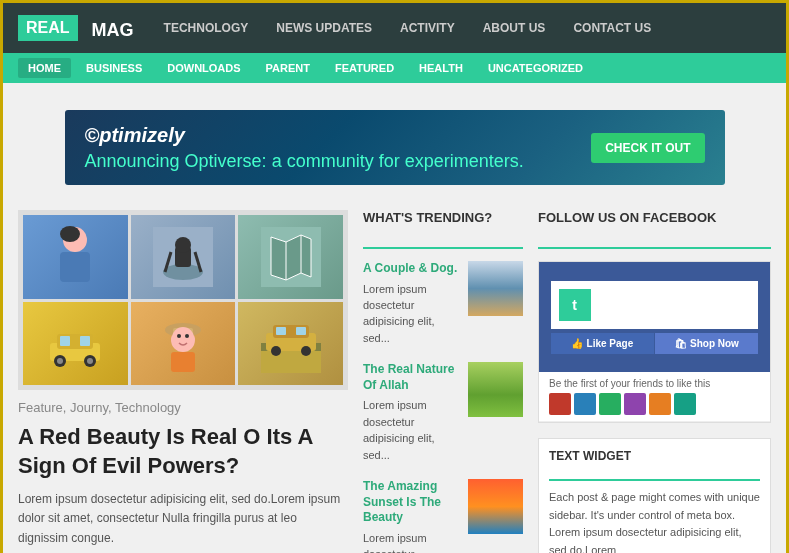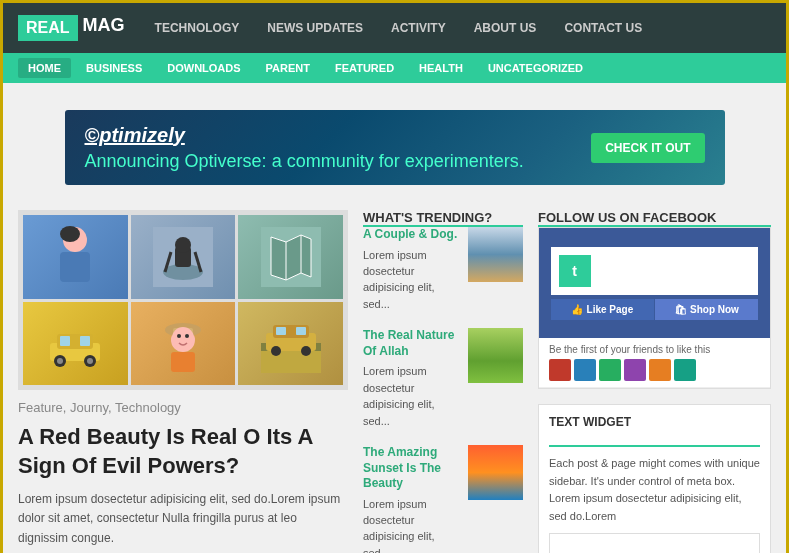--- a/index.html
+++ b/index.html
@@ -1,33 +1,33 @@
 <!DOCTYPE html>
 <html><head>
   <meta charset="utf-8">
   <style>
     * { margin: 0; padding: 0; box-sizing: border-box; }
     body { font-family: Arial, sans-serif; font-size: 13px; background: #f0f0f0; width: 789px; min-height: 553px; border: 3px solid #c8a800; }
 
     
     .top-nav { background: #2c3e3e; display: flex; align-items: center; padding: 0 15px; height: 50px; }
-    .logo { display: flex; align-items: flex-start; margin-right: 30px; }
+    .logo { display: flex; align-items: flex-end; margin-right: 30px; gap: 9px; }
     .logo-real { background: #2ecc9a; color: #fff; font-weight: bold; font-size: 16px; padding: 4px 8px; }
     .logo-mag { color: #fff; font-weight: bold; font-size: 18px; margin-left: 5px; }
     .top-nav-links { display: flex; gap: 28px; }
     .top-nav-links a { color: #ccc; text-decoration: none; font-size: 12px; font-weight: bold; text-transform: uppercase; }
 
     
     .sub-nav { background: #2ecc9a; display: flex; align-items: center; padding: 0 15px; height: 30px; gap: 5px; }
     .sub-nav a { color: #fff; text-decoration: none; font-size: 11px; font-weight: bold; text-transform: uppercase; padding: 4px 10px; border-radius: 2px; }
     .sub-nav a.active { background: rgba(0,0,0,0.15); }
 
     
     .banner { background: linear-gradient(135deg, #1a3a5c 0%, #0a4a6e 40%, #1a6080 70%, #2a8090 100%); margin: 15px auto; width: 660px; height: 75px; display: flex; align-items: center; padding: 0 20px; position: relative; border-radius: 3px; }
-    .banner-optimizely { color: #fff; font-size: 20px; font-style: italic; font-weight: bold; text-decoration: underline; }
+    .banner-optimizely { color: #fff; font-size: 20px; font-style: italic; font-weight: bold; }
     .banner-text { margin-top: 4px; color: #ccc; font-size: 18px; }
     .banner-text span { color: #4fc; }
     .banner-btn { background: #2ecc71; color: #fff; font-weight: bold; font-size: 12px; padding: 8px 14px; border-radius: 3px; text-transform: uppercase; margin-left: auto; white-space: nowrap; cursor: pointer; border: none; }
     .banner-left { flex: 1; }
 
     
     .main { display: flex; gap: 15px; padding: 0 15px 15px 15px; }
 
     
     .col-left { flex: 0 0 330px; }
@@ -41,21 +41,21 @@
     .img-cell.car-yellow { background: linear-gradient(135deg, #e8c840 0%, #c8a020 100%); }
     .img-cell.cowboy { background: linear-gradient(135deg, #e8b060 0%, #c89040 100%); }
     .img-cell.car-street { background: linear-gradient(135deg, #d0b860 0%, #b09040 100%); }
 
     .article-meta { color: #888; font-size: 13px; margin-top: 10px; margin-bottom: 8px; }
     .article-title { font-size: 22px; font-weight: bold; color: #222; line-height: 1.3; margin-bottom: 10px; }
     .article-excerpt { font-size: 12px; color: #555; line-height: 1.6; }
 
     
     .col-mid { flex: 0 0 160px; }
-    .section-title { font-size: 13px; font-weight: bold; color: #333; border-bottom: 2px solid #2ecc9a; padding-bottom: 0; margin-bottom: 0; text-transform: uppercase; }
+    .section-title { font-size: 13px; font-weight: bold; color: #333; border-bottom: 2px solid #2ecc9a; padding-bottom: 22px; margin-bottom: 12px; text-transform: uppercase; }
 
     .trending-item { margin-bottom: 16px; display: flex; gap: 8px; }
     .trending-text { flex: 1; }
     .trending-link { color: #2eaa7a; font-size: 12px; font-weight: bold; text-decoration: none; display: block; margin-bottom: 4px; line-height: 1.3; }
     .trending-excerpt { color: #555; font-size: 11px; line-height: 1.4; }
     .trending-thumb { width: 55px; height: 55px; flex-shrink: 0; background: #ccc; overflow: hidden; }
     .thumb-sunset { background: linear-gradient(180deg, #ff6030 0%, #ff9020 50%, #2080c0 100%); width: 100%; height: 100%; }
     .thumb-bench { background: linear-gradient(180deg, #c8d8e8 0%, #6090b0 50%, #d4a860 100%); width: 100%; height: 100%; }
     .thumb-grass { background: linear-gradient(180deg, #a8d060 0%, #60a030 60%, #80c040 100%); width: 100%; height: 100%; }
 

